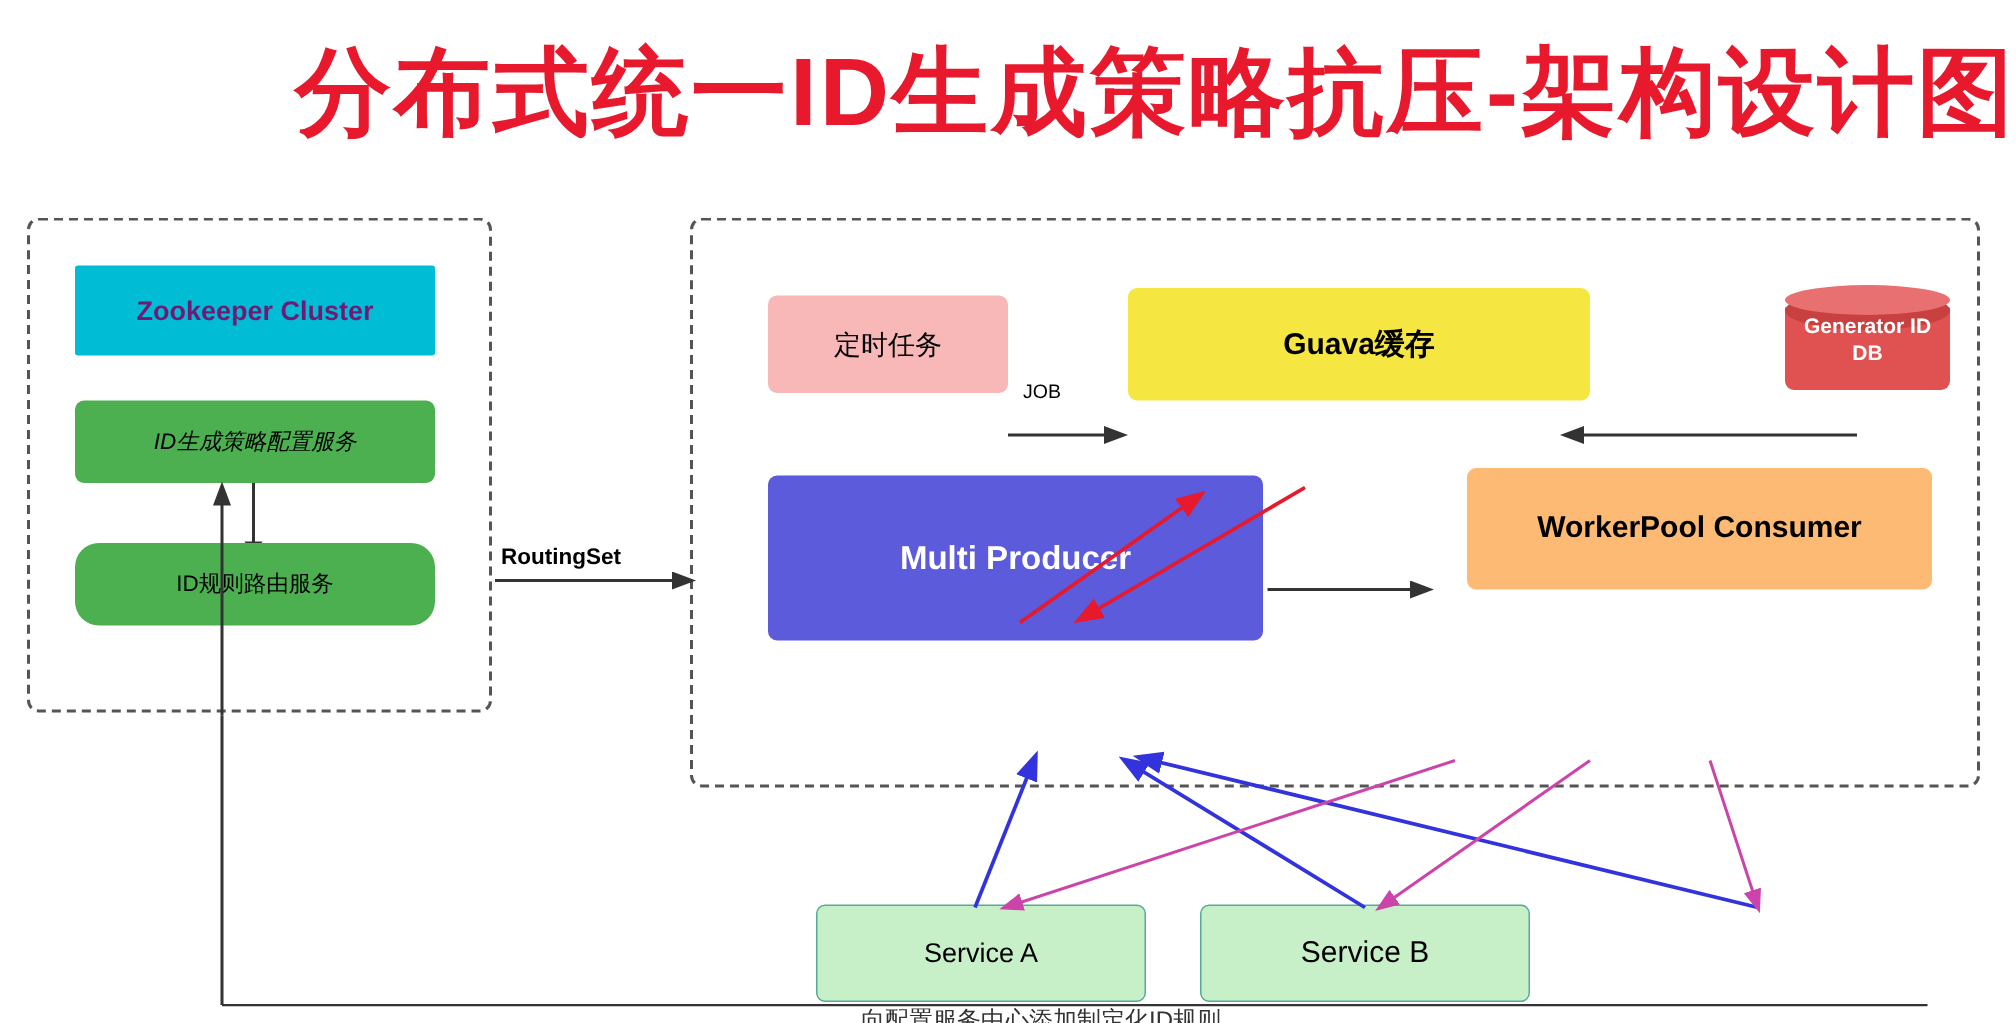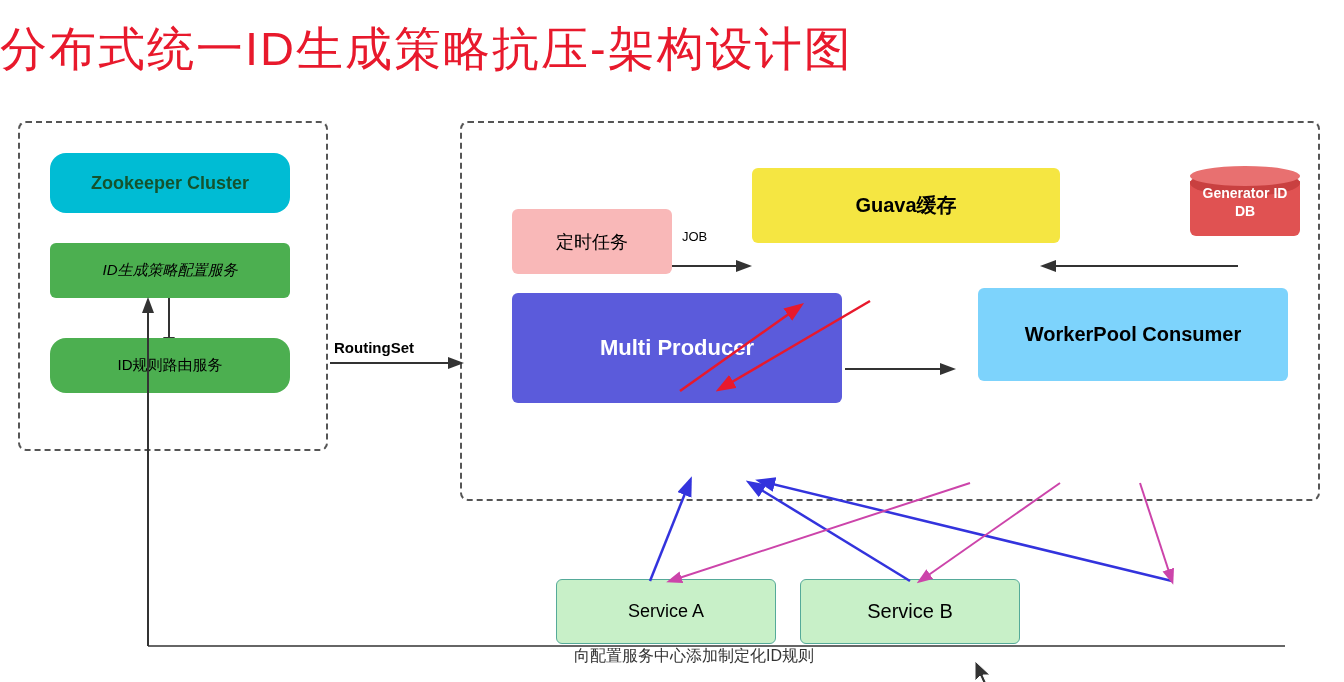--- a/index.html
+++ b/index.html
@@ -5,23 +5,23 @@
     * { box-sizing: border-box; margin: 0; padding: 0; }
     body {
       background: #fff;
       font-family: 'Microsoft YaHei', '微软雅黑', Arial, sans-serif;
       width: 1344px;
       height: 682px;
       overflow: hidden;
       position: relative;
     }
     .page-title {
-      text-align: left;
-      font-size: 47px;
-      font-weight: normal;
+      text-align: right;
+      font-size: 64px;
+      font-weight: bold;
       color: #e8192c;
       padding: 18px 0 10px 0;
       letter-spacing: 2px;
     }
     .diagram-area {
       position: relative;
       width: 1344px;
       height: 590px;
       margin-top: 0;
     }
@@ -35,27 +35,27 @@
       border: 2px dashed #555;
       border-radius: 8px;
     }
     .zookeeper-block {
       position: absolute;
       left: 30px;
       top: 30px;
       width: 240px;
       height: 60px;
       background: #00bcd4;
-      border-radius: 16px;
+      border-radius: 2px;
       display: flex;
       align-items: center;
       justify-content: center;
       font-size: 18px;
       font-weight: bold;
-      color: #14532d;
+      color: #701a75;
     }
     .id-config-block {
       position: absolute;
       left: 30px;
       top: 120px;
       width: 240px;
       height: 55px;
       background: #4caf50;
       border-radius: 6px;
       display: flex;
@@ -115,21 +115,20 @@
       top: 50px;
       width: 160px;
       height: 65px;
       background: #f9b8b8;
       border-radius: 6px;
       display: flex;
       align-items: center;
       justify-content: center;
       font-size: 18px;
       color: #000;
-      margin-top: 36px;
     }
     
     .guava-block {
       position: absolute;
       left: 290px;
       top: 45px;
       width: 308px;
       height: 75px;
       background: #f5e642;
       border-radius: 6px;
@@ -210,35 +209,35 @@
       font-size: 22px;
       font-weight: bold;
       color: #fff;
     }
     
     .consumer-block {
       position: absolute;
       right: 30px;
       top: 165px;
       width: 310px;
-      height: 93px;
-      background: #7dd3fc;
+      height: 81px;
+      background: #fdba74;
       border-radius: 6px;
       display: flex;
       align-items: center;
       justify-content: center;
       font-size: 20px;
       font-weight: bold;
       color: #000;
     }
 
     
     .service-a-block {
       position: absolute;
-      left: 556px;
+      left: 544px;
       top: 488px;
       width: 220px;
       height: 65px;
       background: #c8f0c8;
       border: 1.5px solid #5a9;
       border-radius: 6px;
       display: flex;
       align-items: center;
       justify-content: center;
       font-size: 18px;

